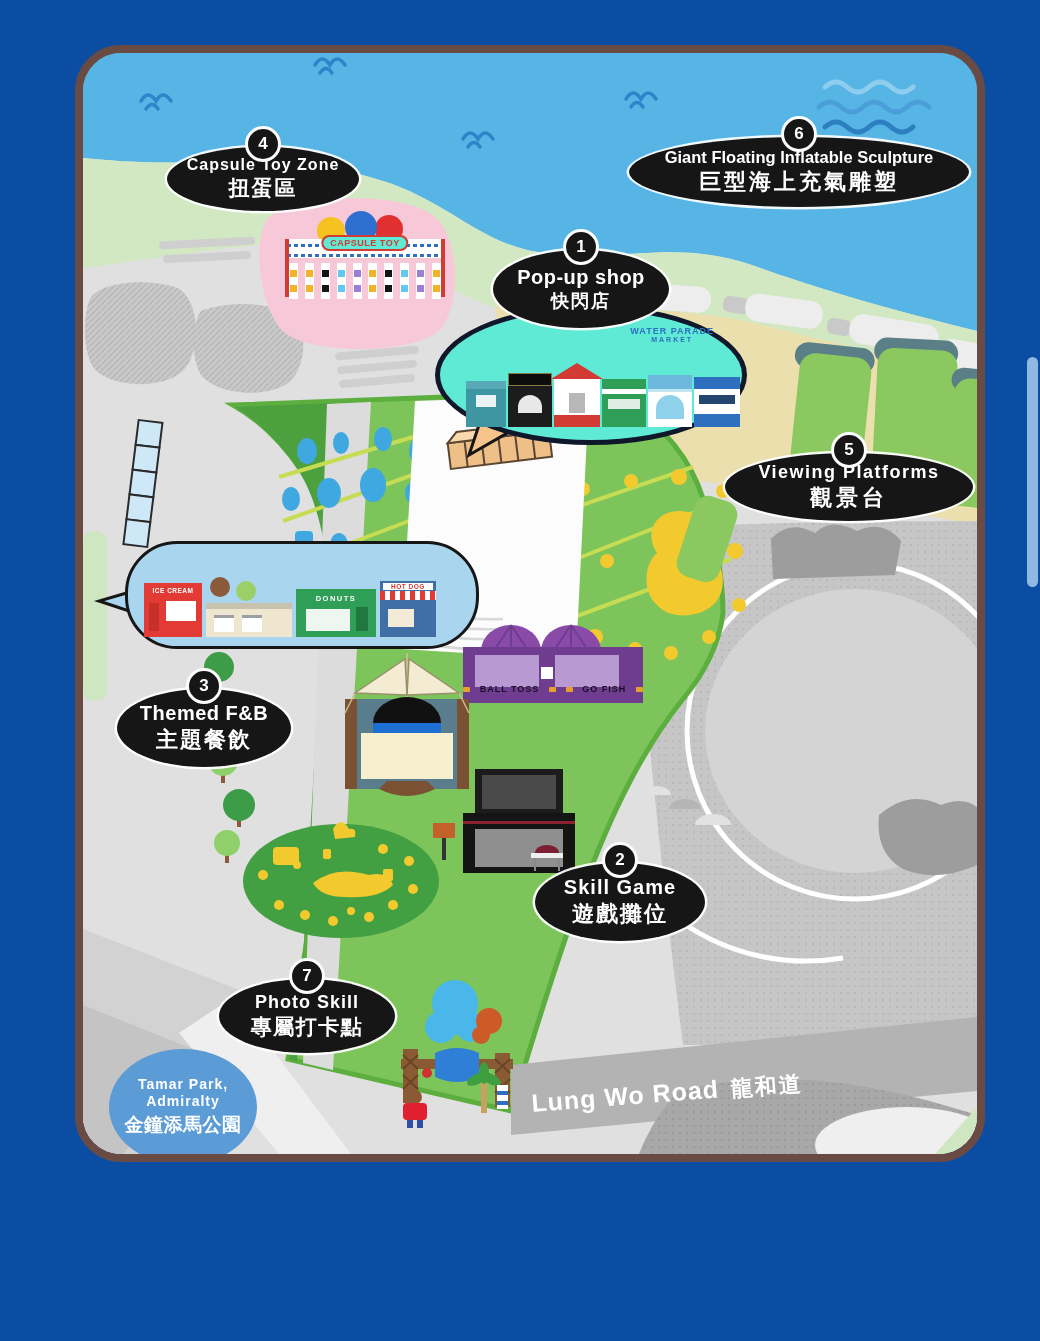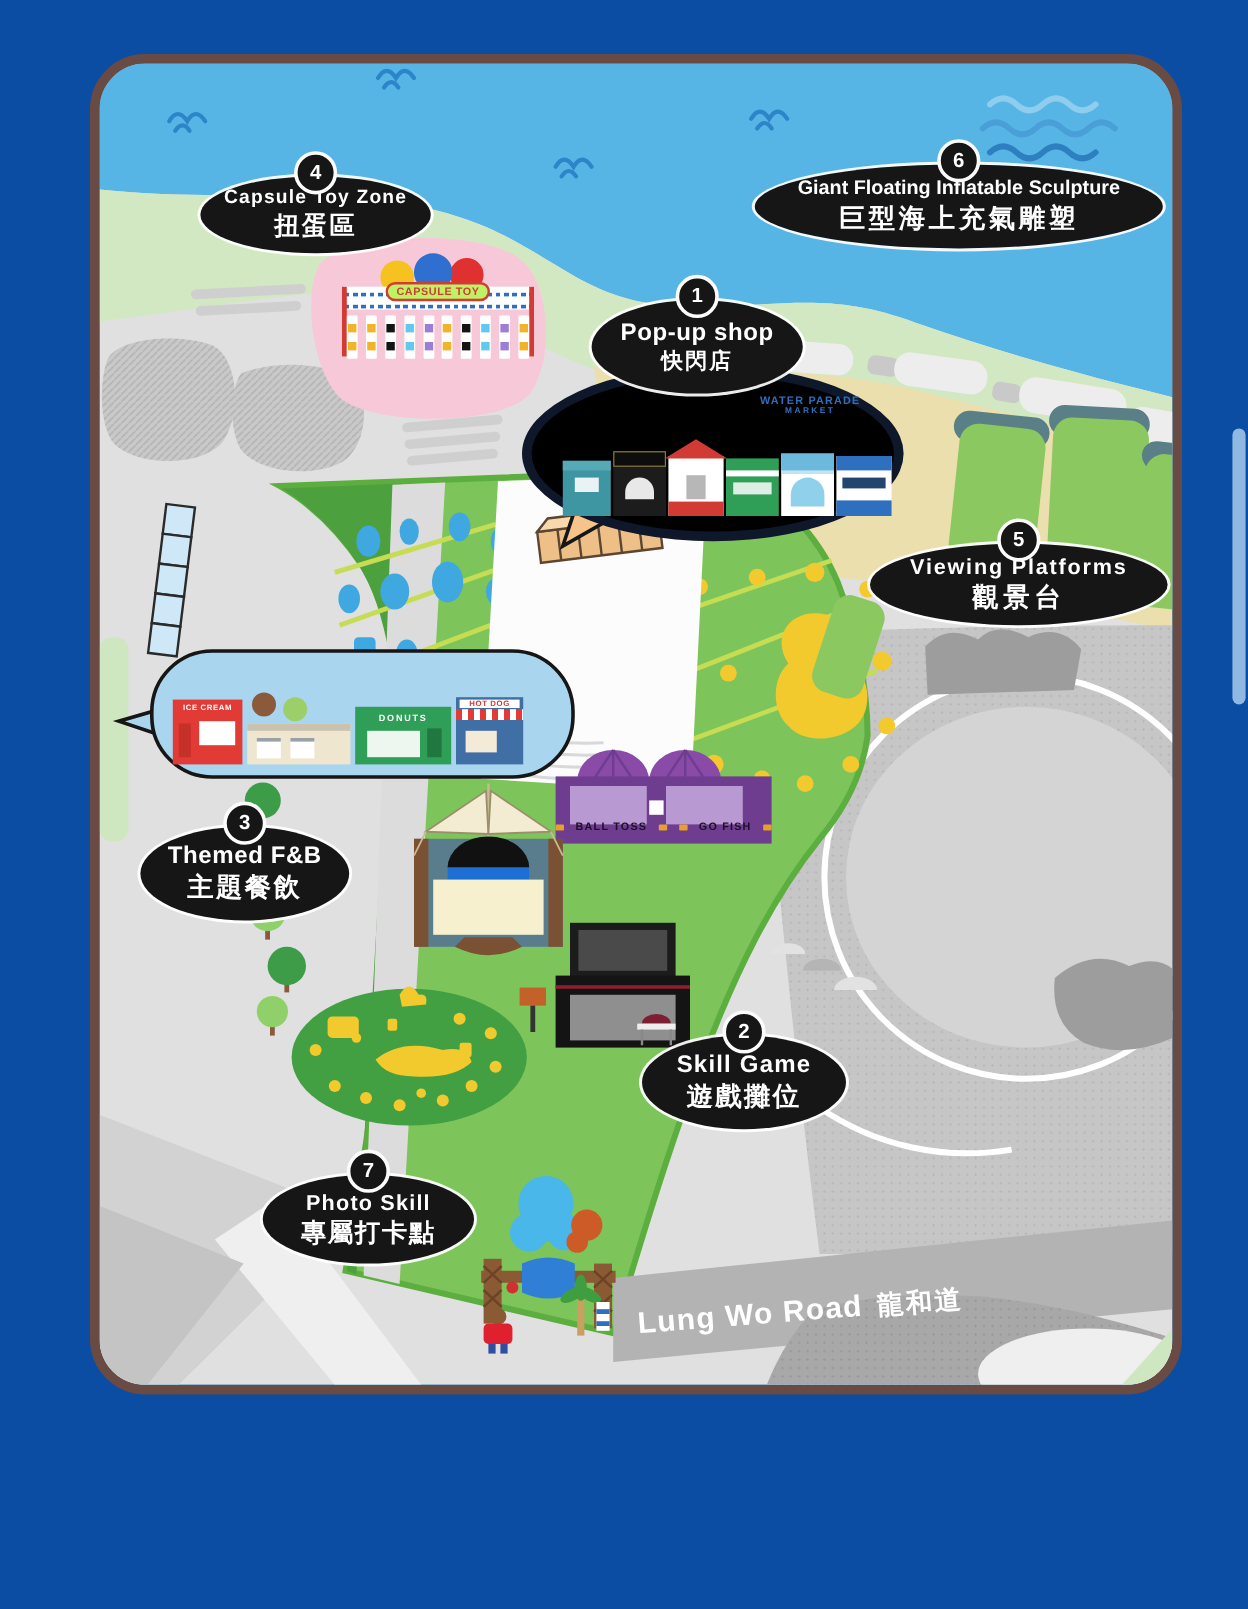--- a/index.html
+++ b/index.html
@@ -45,21 +45,21 @@
          align-items:center;justify-content:center;text-align:center;z-index:25;}
   .tamar .l1,.tamar .l2{font-size:14px;letter-spacing:1px;line-height:17px;}
   .tamar .zh{font-size:19px;letter-spacing:.5px;margin-top:2px;}
   
   .road-label{position:absolute;left:448px;top:1022px;width:360px;transform:rotate(-4.5deg);
               color:#fff;font-weight:bold;display:flex;align-items:baseline;gap:12px;z-index:20;}
   .road-label .en{font-size:25px;letter-spacing:1px;}
   .road-label .zh{font-size:22px;letter-spacing:2px;}
   
   .bubble-popup{position:absolute;left:352px;top:252px;width:302px;height:130px;border-radius:50%;
-                background:#000000;border:8px solid #0f172a;z-index:22;}
+                background:#5eead4;border:5px solid #0f172a;z-index:22;}
   .market{position:absolute;right:28px;top:16px;color:#2f6fbf;font-weight:bold;text-align:center;}
   .market .m1{font-size:9px;letter-spacing:1px;}
   .market .m2{font-size:7px;letter-spacing:2px;}
   .shops-row{position:absolute;left:26px;bottom:13px;display:flex;align-items:flex-end;gap:2px;}
   .shop{position:relative;}
   .s-teal{width:40px;height:46px;background:#3e96a3;}
   .s-teal .band{height:8px;background:#57aab5;}
   .s-teal .win{position:absolute;left:10px;top:14px;width:20px;height:12px;background:#e9f2f4;}
   .s-black{width:44px;height:54px;background:#1c1c1c;}
   .s-black .sign{height:13px;background:#0d0d0d;border:1px solid #8a7a40;box-sizing:border-box;}
@@ -115,21 +115,21 @@
   .b-y1{left:34px;top:6px;width:28px;height:28px;background:#f5c21f;}
   .b-r2{left:92px;top:4px;width:28px;height:28px;background:#e03030;}
   .b-b{left:62px;top:0;width:32px;height:32px;background:#2f6fd0;}
   .cap-banner{position:absolute;left:4px;top:28px;right:4px;height:16px;background:#fff;
               border-top:3px solid #fff;box-shadow:inset 0 3px 0 #fff;}
   .cap-banner .stripe{height:3px;background:repeating-linear-gradient(90deg,#2f6fbf 0 4px,#fff 4px 7px);}
   .cap-banner .stripe.bot{position:absolute;bottom:1px;left:0;right:0;}
   .cap-banner .stripe.top{margin-top:2px;}
   .post{position:absolute;top:28px;width:4px;height:58px;background:#d23b34;}
   .post.pl{left:2px;} .post.pr{right:2px;}
-  .cap-pill{position:absolute;left:50%;top:24px;transform:translateX(-50%);background:#bef264;
+  .cap-pill{position:absolute;left:50%;top:24px;transform:translateX(-50%);background:#5eead4;
             border:2px solid #d23b34;border-radius:9px;color:#d23b34;font-weight:bold;
             font-size:9px;letter-spacing:.5px;padding:1px 7px;white-space:nowrap;}
   .machines{position:absolute;left:6px;right:6px;top:52px;display:flex;justify-content:space-between;}
   .mach{width:9px;height:36px;background:#fff;display:flex;flex-direction:column;align-items:center;
         justify-content:space-evenly;border-radius:1px;}
   .mach i{display:block;width:7px;height:7px;}
   .mc-y i{background:#f0b429;} .mc-k i{background:#141414;}
   .mc-b i{background:#63c8f0;} .mc-p i{background:#9b7fd4;}
   
   .booth-text{position:absolute;left:380px;top:631px;width:180px;display:flex;align-items:center;
@@ -614,20 +614,25 @@
           </div>
       </div>
       <div class="poi poi-7">
         <div class="num">7</div>
         <div class="oval">
             <span class="en">Photo Skill</span>
             <span class="zh">專屬打卡點</span>
           </div>
       </div>
 
+      <div class="tamar">
+        <div class="l1">Tamar Park,</div>
+        <div class="l2">Admiralty</div>
+        <div class="zh">金鐘添馬公園</div>
+      </div>
 
       <div class="road-label">
         <span class="en">Lung Wo Road</span>
         <span class="zh">龍和道</span>
       </div>
 
     </div>
   </div>
 
 

